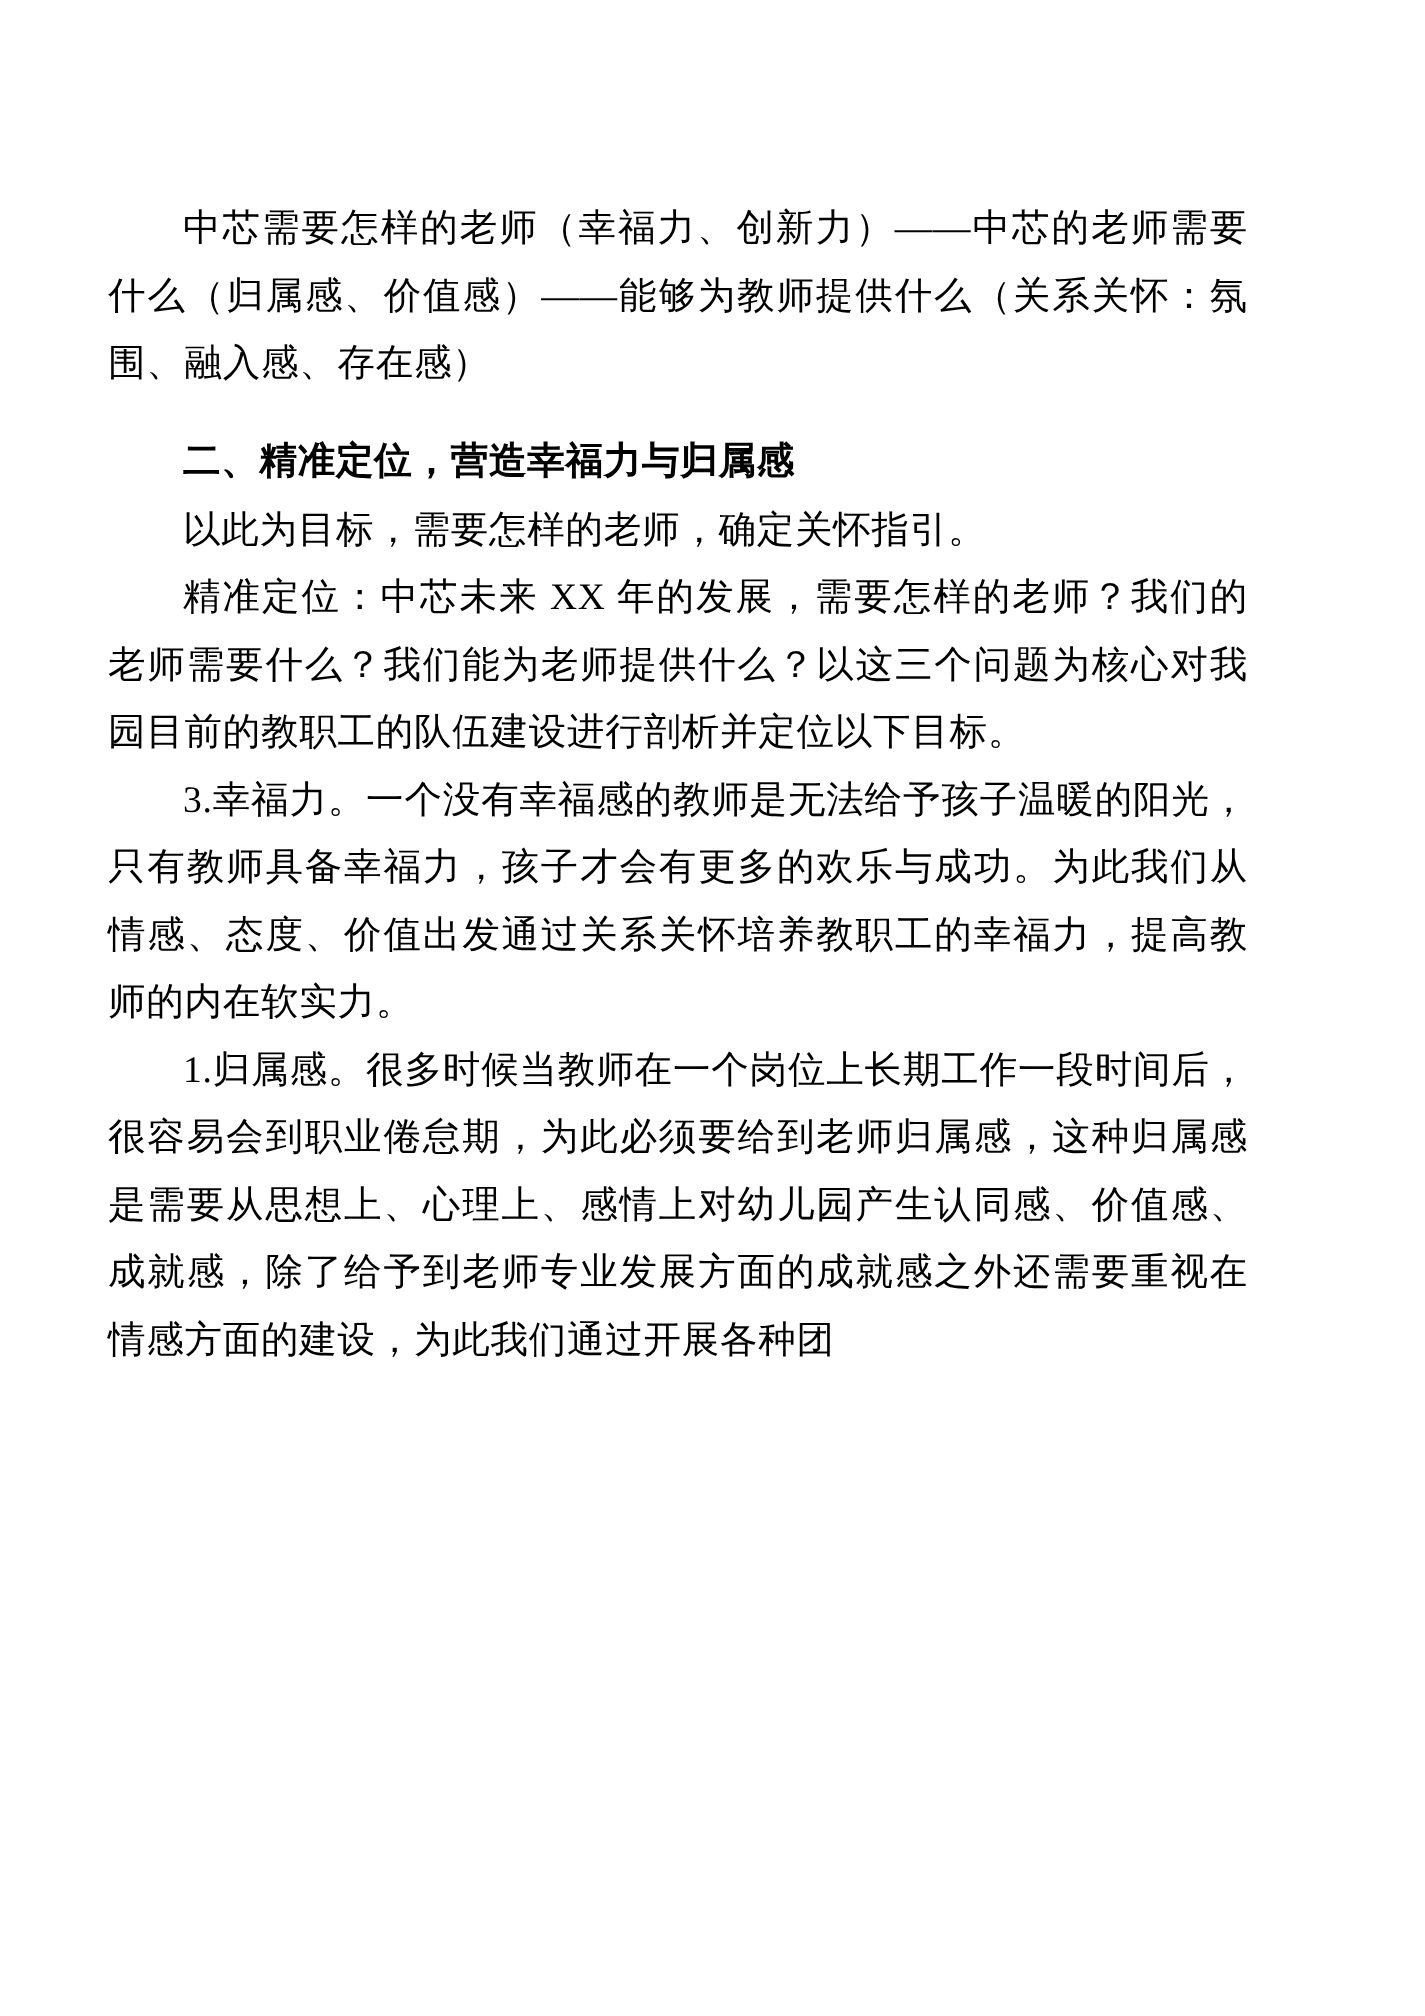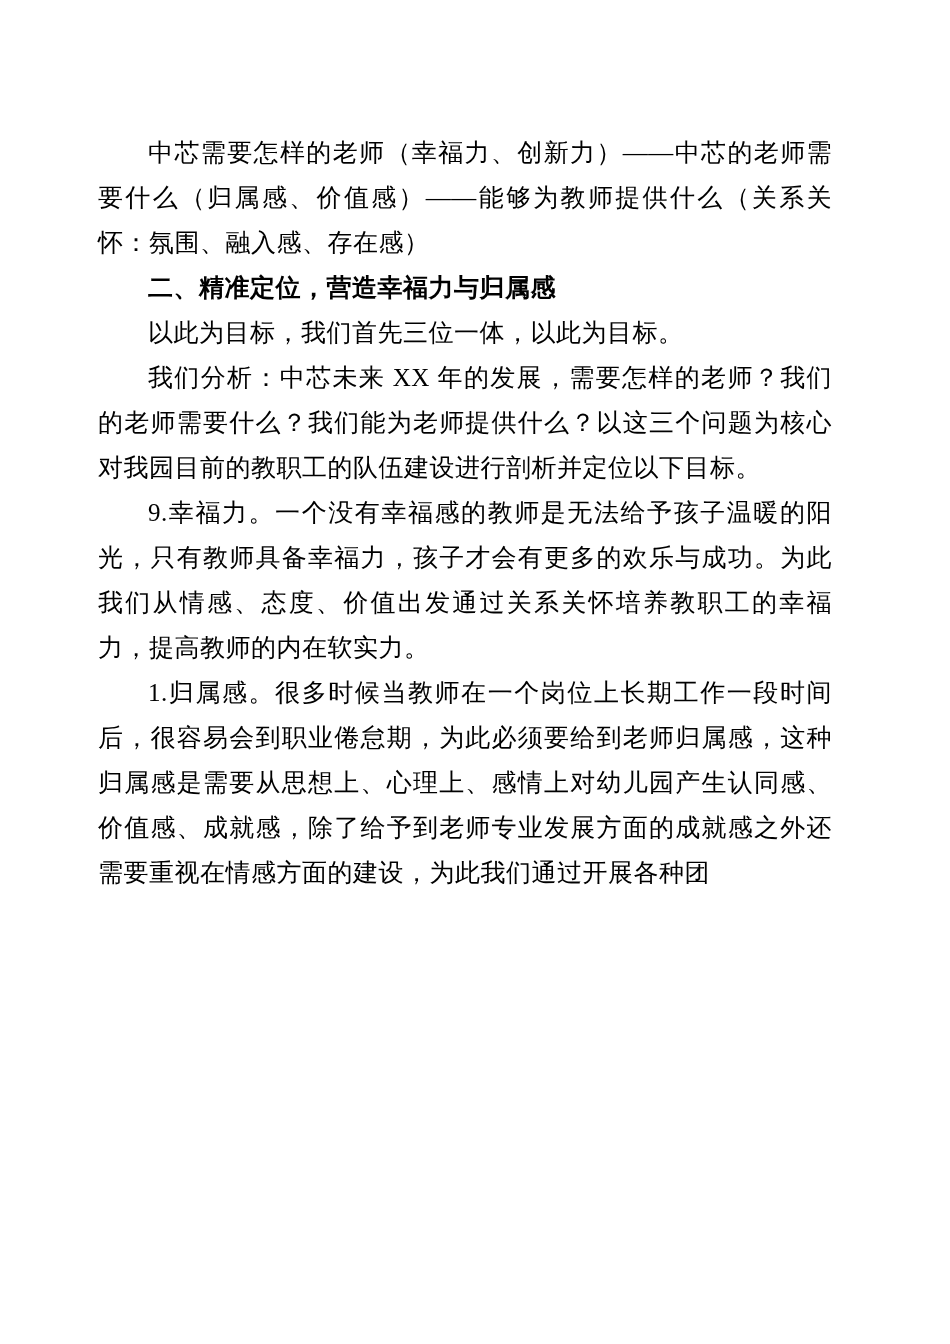--- a/index.html
+++ b/index.html
@@ -11,42 +11,43 @@
     width: 950px;
     height: 1344px;
     font-family: "Liberation Serif", "DejaVu Serif", serif;
     color: #000000;
     overflow: hidden;
   }
   .doc-page {
     box-sizing: border-box;
     width: 950px;
     height: 1344px;
-    padding: 130px 118px 0 98px;
+    padding: 130px 118px 0 72px;
     background: #ffffff;
   }
   .doc-body p {
     margin: 0;
     font-size: 25px;
     line-height: 45px;
     text-align: justify;
     text-indent: 2em;
     letter-spacing: 0.5px;
     word-break: break-all;
   }
   .doc-body p.heading {
-    font-family: Liberation Sans, sans-serif;
+    font-family: Liberation Mono, monospace;
     font-weight: bold;
+    margin-top: 21px;
   }
 </style>
 </head>
 <body>
 
 <div class="doc-page">
   <div class="doc-body">
     <p>中芯需要怎样的老师（幸福力、创新力）——中芯的老师需要什么（归属感、价值感）——能够为教师提供什么（关系关怀：氛围、融入感、存在感）</p>
     <p class="heading">二、精准定位，营造幸福力与归属感</p>
-    <p>以此为目标，我们首先三位一体，以此为目标。</p>
-    <p>我们分析：中芯未来 XX 年的发展，需要怎样的老师？我们的老师需要什么？我们能为老师提供什么？以这三个问题为核心对我园目前的教职工的队伍建设进行剖析并定位以下目标。</p>
-    <p>9.幸福力。一个没有幸福感的教师是无法给予孩子温暖的阳光，只有教师具备幸福力，孩子才会有更多的欢乐与成功。为此我们从情感、态度、价值出发通过关系关怀培养教职工的幸福力，提高教师的内在软实力。</p>
+    <p>以此为目标，需要怎样的老师，确定关怀指引。</p>
+    <p>精准定位：中芯未来 XX 年的发展，需要怎样的老师？我们的老师需要什么？我们能为老师提供什么？以这三个问题为核心对我园目前的教职工的队伍建设进行剖析并定位以下目标。</p>
+    <p>3.幸福力。一个没有幸福感的教师是无法给予孩子温暖的阳光，只有教师具备幸福力，孩子才会有更多的欢乐与成功。为此我们从情感、态度、价值出发通过关系关怀培养教职工的幸福力，提高教师的内在软实力。</p>
     <p>1.归属感。很多时候当教师在一个岗位上长期工作一段时间后，很容易会到职业倦怠期，为此必须要给到老师归属感，这种归属感是需要从思想上、心理上、感情上对幼儿园产生认同感、价值感、成就感，除了给予到老师专业发展方面的成就感之外还需要重视在情感方面的建设，为此我们通过开展各种团</p>
   </div>
 </div>
 
 </body></html>

